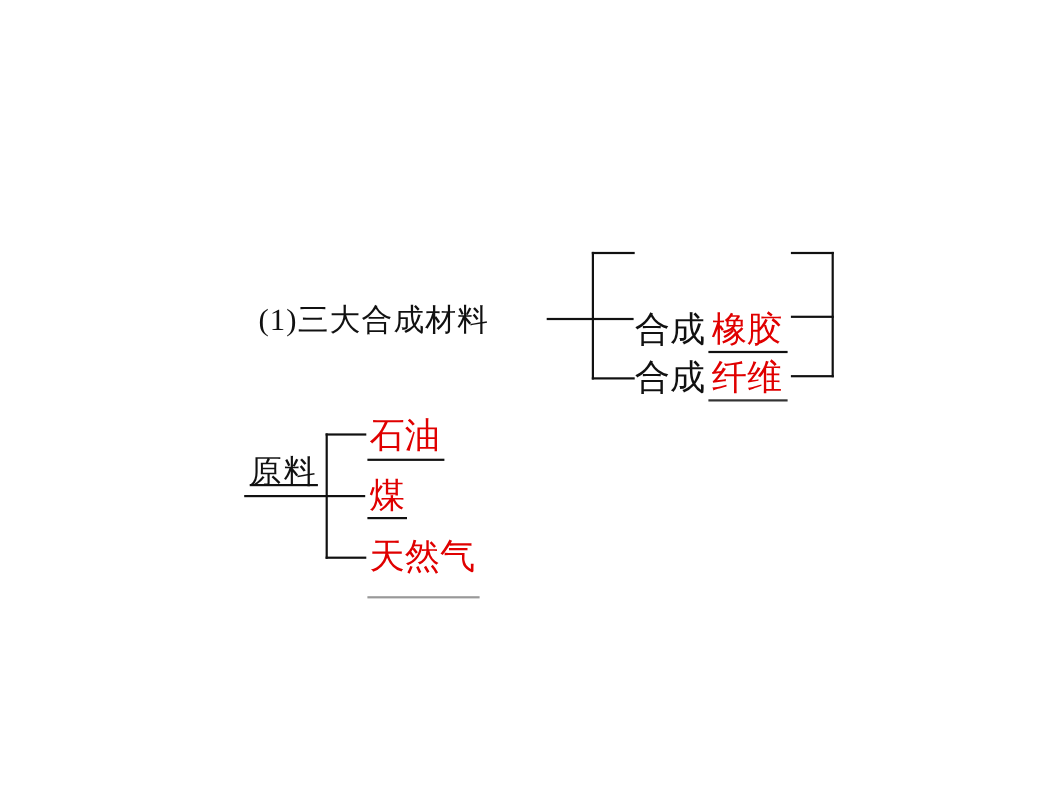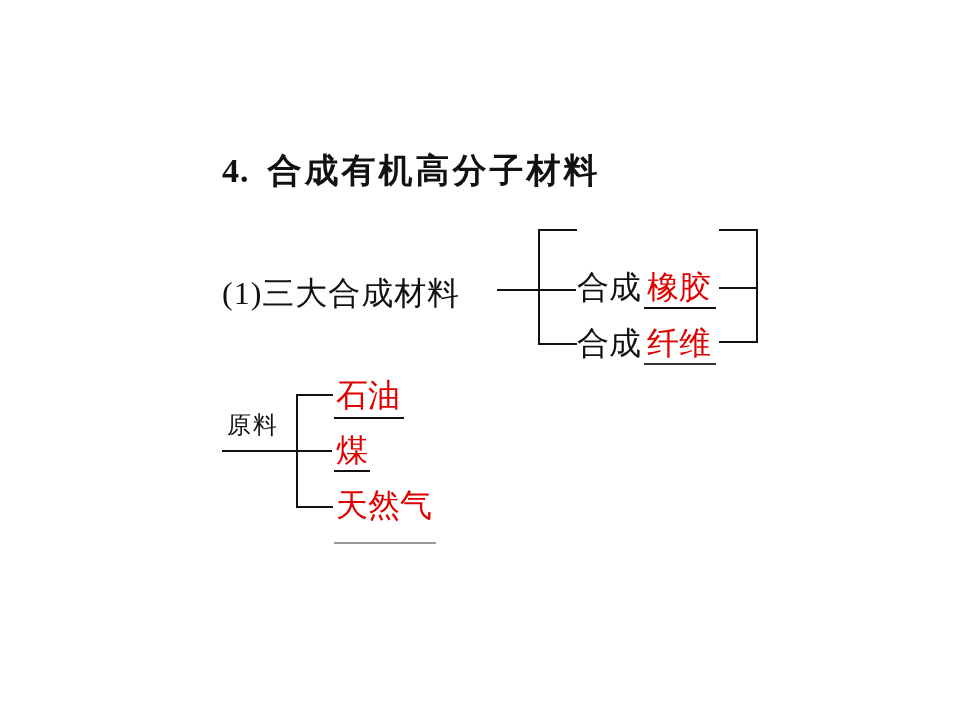--- a/index.html
+++ b/index.html
@@ -41,23 +41,23 @@
     background: #111111;
   }
   .vline {
     position: absolute;
     width: 2px;
     background: #111111;
   }
   
   .sm-label {
     position: absolute;
-    left: 222px;
+    left: 235px;
     top: 272px;
-    font-size: 32px;
+    font-size: 28px;
     letter-spacing: 1px;
     white-space: nowrap;
   }
   .branch-item {
     position: absolute;
     left: 577px;
     font-size: 32px;
     white-space: nowrap;
     line-height: 36px;
   }
@@ -71,23 +71,24 @@
     padding: 0 5px 2px 3px;
     border-bottom: 3px solid #111111;
   }
   .answer.u-2 { border-bottom-width: 2px; }
   .answer.u-3 { border-bottom-width: 2px; border-bottom-color: #333333; }
   
   .rm-label {
     position: absolute;
     left: 227px;
     top: 409px;
-    font-size: 24px;
+    font-size: 29px;
     letter-spacing: 2px;
     white-space: nowrap;
+    text-decoration: underline;
   }
   .rm-item {
     position: absolute;
     left: 334px;
     font-size: 32px;
     color: #e00000;
     white-space: nowrap;
     line-height: 34px;
   }
   .rm-item .u {
@@ -96,33 +97,30 @@
     border-bottom: 2px solid #111111;
   }
   .rm-item .u.short { padding: 0 2px 3px 2px; }
   .rm-item .u.gray { border-bottom-color: #999999; padding-bottom: 20px; }
 </style>
 </head>
 <body>
 
 <div class="slide">
 
-  <div class="title">
-    <span class="num">4.</span><span class="txt">合成有机高分子材料</span>
-  </div>
 
   <div class="sm-label">(1)三大合成材料</div>
 
   <div class="hline" style="left:497px; top:289px; width:79px;"></div>
 
   <div class="vline" style="left:538px; top:229px; height:116px;"></div>
   <div class="hline" style="left:538px; top:229px; width:39px;"></div>
   <div class="hline" style="left:538px; top:343px; width:39px;"></div>
 
-  <div class="branch-item" style="top:269px;text-align:center;">
+  <div class="branch-item" style="top:281px;text-align:center;">
     <span class="prefix">合成</span><span class="answer u-2">橡胶</span>
   </div>
   <div class="branch-item" style="top:325px;text-align:right;">
     <span class="prefix">合成</span><span class="answer u-3">纤维</span>
   </div>
 
   <div class="hline" style="left:719px; top:229px; width:39px;"></div>
   <div class="hline" style="left:719px; top:287px; width:39px;"></div>
   <div class="hline" style="left:719px; top:341px; width:39px;"></div>
 

